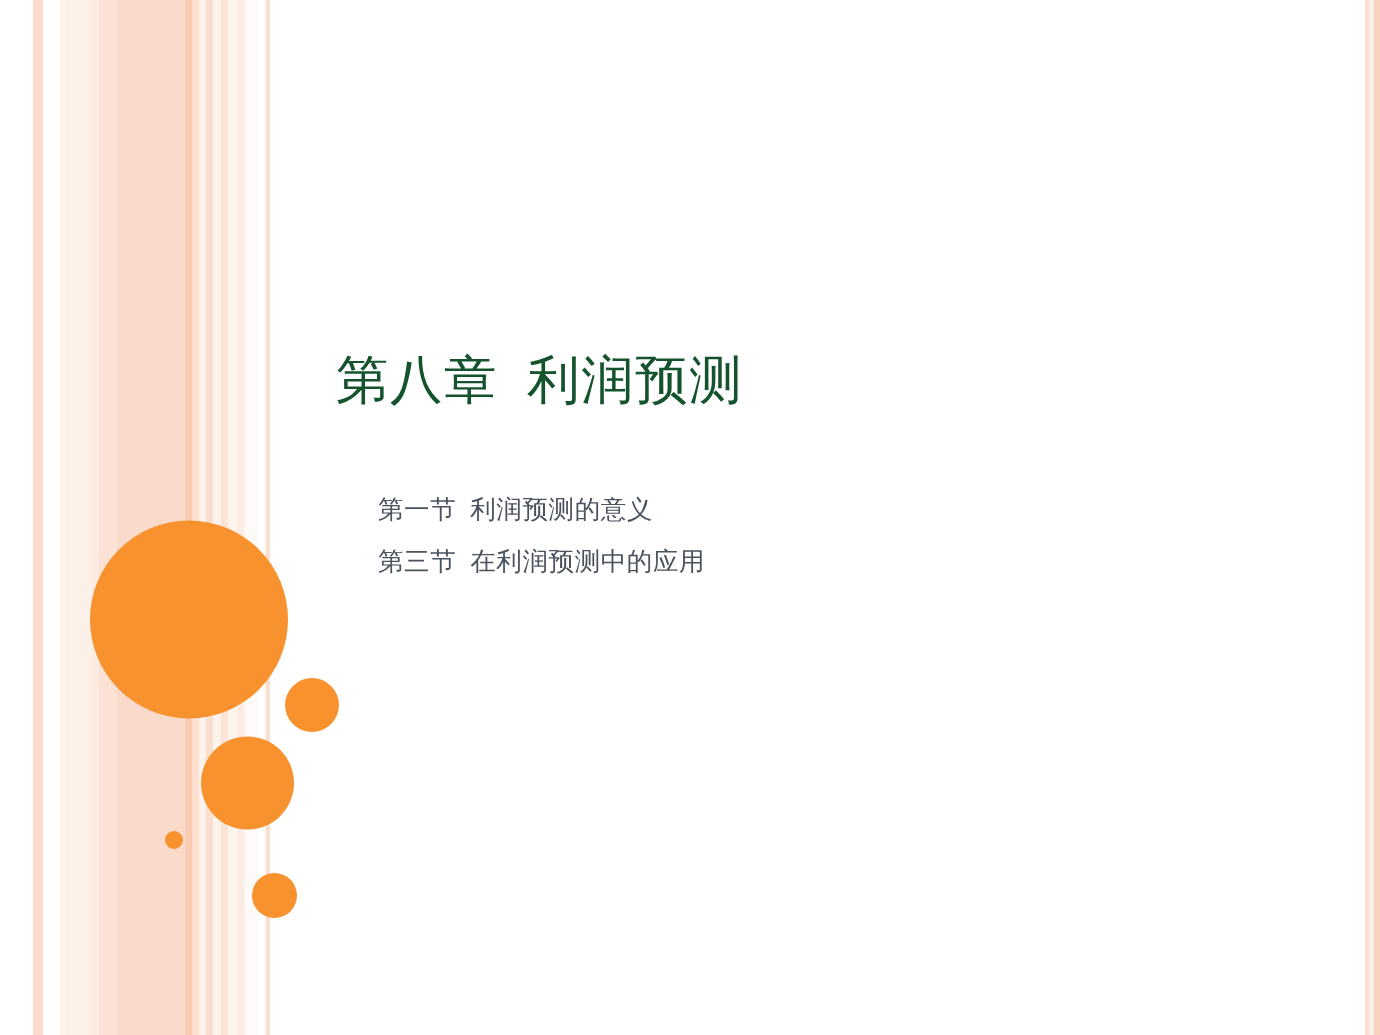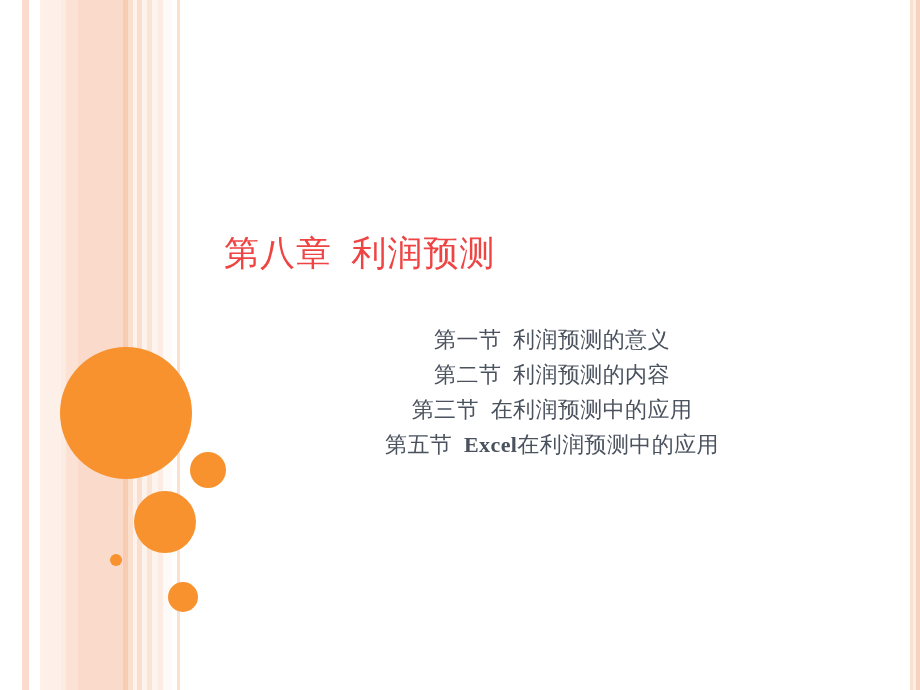--- a/index.html
+++ b/index.html
@@ -49,40 +49,39 @@
 
   
   #title {
     position: absolute;
     left: 224px;
     top: 209px;
     width: 620px;
     font-size: 35px;
     line-height: 1.25;
     letter-spacing: 1px;
-    color: #ef4444;
+    color: #14532d;
     font-weight: normal;
     white-space: pre;
   }
   #body-list {
     position: absolute;
     left: 252px;
     top: 322px;
     width: 600px;
     margin: 0;
     padding: 0;
     list-style: none;
   }
   #body-list li {
-    font-size: 22px;
+    font-size: 17px;
     line-height: 35px;
     color: #4a525e;
     letter-spacing: 0.4px;
     white-space: pre;
-    text-align: center;
   }
   .latin-bold { font-weight: bold; }
 </style>
 </head>
 <body>
 
 <div id="slide">
 
   <div id="stripe-band">
       <div class="stripe" style="left: 0px; width: 22px; background: rgb(255, 255, 255);"></div>
@@ -118,18 +117,16 @@
       <div class="bubble" style="left: 190px; top: 452px; width: 36px; height: 36px; background: rgb(247, 146, 46);"></div>
       <div class="bubble" style="left: 134px; top: 491px; width: 62px; height: 62px; background: rgb(247, 146, 46);"></div>
       <div class="bubble" style="left: 110px; top: 554px; width: 12px; height: 12px; background: rgb(247, 146, 46);"></div>
       <div class="bubble" style="left: 168px; top: 582px; width: 30px; height: 30px; background: rgb(247, 146, 46);"></div>
     </div>
 
   <h1 id="title">第八章  利润预测</h1>
 
   <ul id="body-list">
       <li>第一节  利润预测的意义</li>
-      <li>第二节  利润预测的内容</li>
       <li>第三节  在利润预测中的应用</li>
-      <li>第五节  <span class="latin-bold">Excel</span>在利润预测中的应用</li>
     </ul>
 
 </div>
 
 </body></html>

